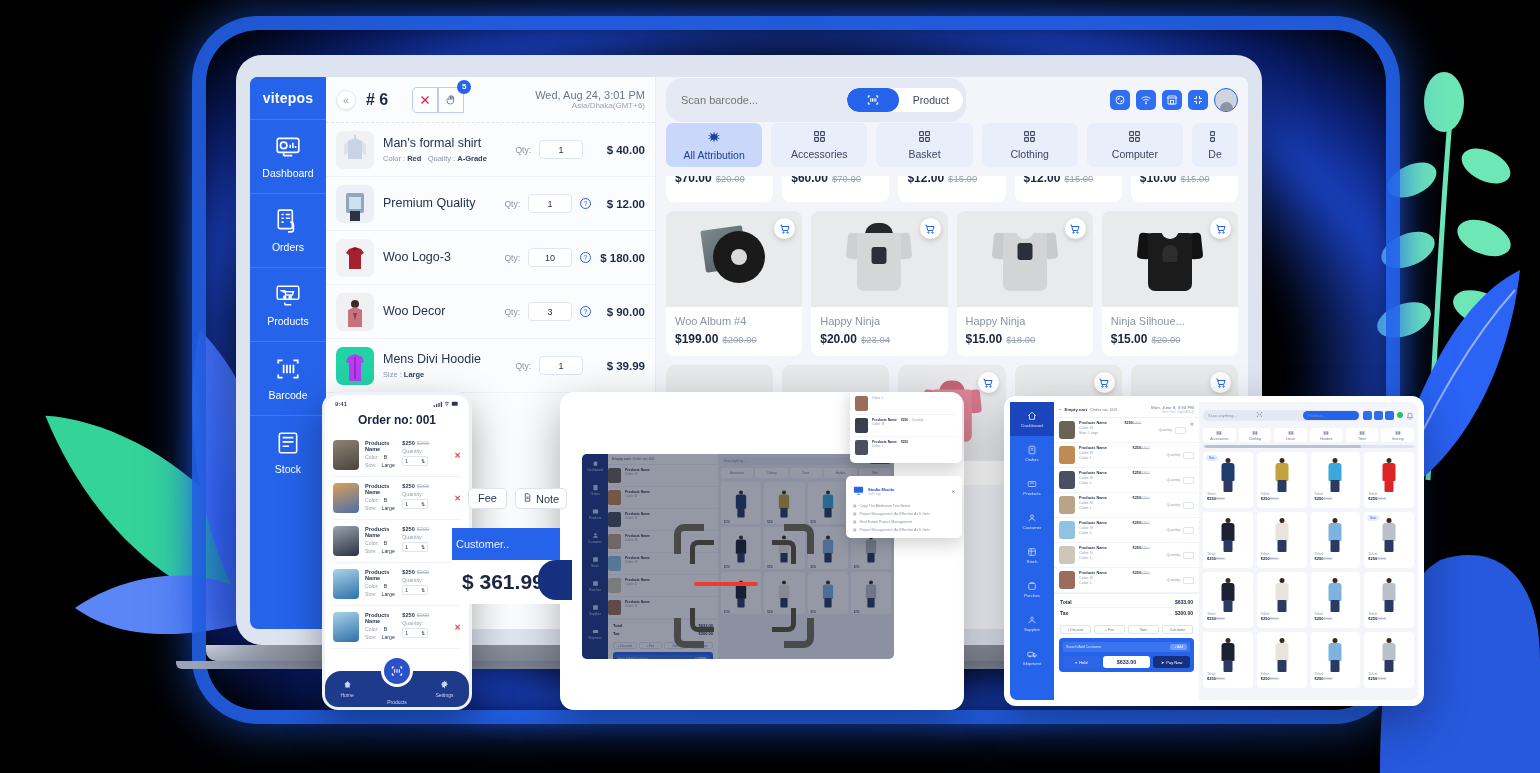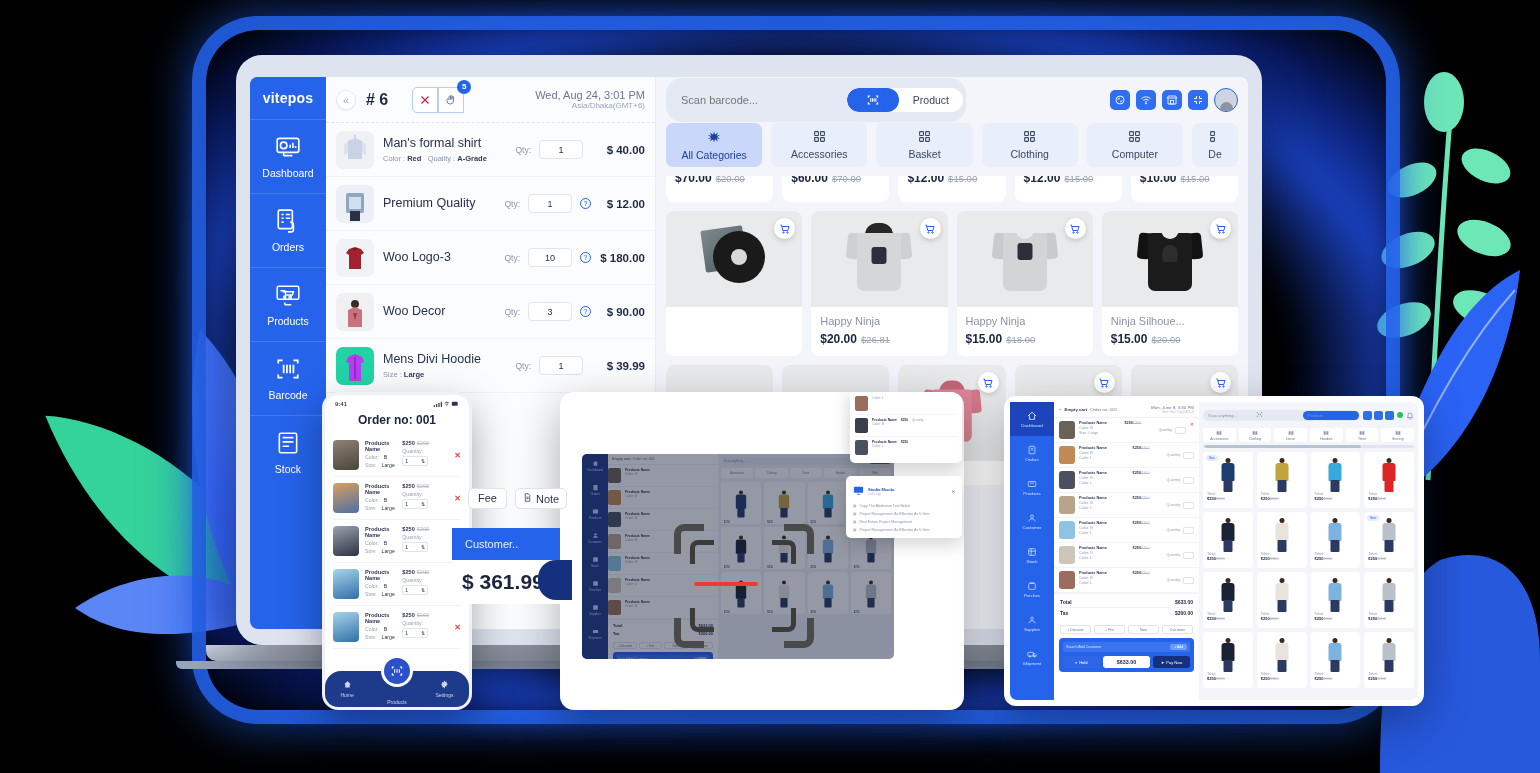--- a/index.html
+++ b/index.html
@@ -578,21 +578,21 @@
               <i></i>
             </div>
       </div>
     </div>
 
     <div class="cats">
       <div class="cat active">
         <span><svg width="14" height="14" viewBox="0 0 24 24" fill="#1d3f9e">
                 <path d="M12 2l1.6 6.2L19 4.4l-2.6 5.4 6.2-1.2-5.4 3.4 5.4 3.4-6.2-1.2L19 19.6l-5.4-3.8L12 22l-1.6-6.2L5 19.6l2.6-5.4L1.4 15.4 6.8 12 1.4 8.6l6.2 1.2L5 4.4l5.4 3.8z"></path>
               </svg></span>
-        <span class="l">All Categories</span>
+        <span class="l">All Attribution</span>
       </div>
       <div class="cat">
         <span><svg width="13" height="13" viewBox="0 0 24 24" fill="none" stroke="#3b4763" stroke-width="2">
                 <rect x="3" y="3" width="7" height="7" rx="1"></rect>
                 <rect x="14" y="3" width="7" height="7" rx="1"></rect>
                 <rect x="3" y="14" width="7" height="7" rx="1"></rect>
                 <rect x="14" y="14" width="7" height="7" rx="1"></rect>
               </svg></span>
         <span class="l">Accessories</span>
       </div>
@@ -661,20 +661,24 @@
                   <div class="disc"></div>
                 </div>
             <div class="cartbtn">
                   <svg width="12" height="12" viewBox="0 0 24 24" fill="none" stroke="#2563eb" stroke-width="2">
                     <path d="M3 4h2l2.5 11h10L20 7H6"></path>
                     <circle cx="9" cy="19" r="1.4"></circle>
                     <circle cx="17" cy="19" r="1.4"></circle>
                   </svg>
                 </div>
           </div>
+          <div class="meta">
+            <div class="nm">Woo Album #4</div>
+            <div class="pr"><span>$199.00</span><s>$200.00</s></div>
+          </div>
         </div>
 
         <div class="card">
           <div class="imgbox">
             <div class="shirt">
               <div class="hood" style="background:#272727"></div>
               <div class="sl l" style="background:#cfd0d2"></div>
                   <div class="sl r" style="background:#cfd0d2"></div>
               <div class="body" style="background:#d5d6d8"></div>
               <div class="logo" style="background:#2b2f3a"></div>
@@ -682,21 +686,21 @@
             <div class="cartbtn">
                   <svg width="12" height="12" viewBox="0 0 24 24" fill="none" stroke="#2563eb" stroke-width="2">
                     <path d="M3 4h2l2.5 11h10L20 7H6"></path>
                     <circle cx="9" cy="19" r="1.4"></circle>
                     <circle cx="17" cy="19" r="1.4"></circle>
                   </svg>
                 </div>
           </div>
           <div class="meta">
             <div class="nm">Happy Ninja</div>
-            <div class="pr"><span>$20.00</span><s>$26.81</s></div>
+            <div class="pr"><span>$20.00</span><s>$23.04</s></div>
           </div>
         </div>
 
         <div class="card">
           <div class="imgbox">
             <div class="shirt">
               <div class="sl l" style="background:#c9cacc"></div>
                   <div class="sl r" style="background:#c9cacc"></div>
               <div class="body" style="background:#d3d4d6"></div>
               <div class="neck"></div>
@@ -796,21 +800,21 @@
 <div style="position:absolute; left:468px; top:488px; width:106px; display:flex; gap:8px; z-index:6;">
   <div style="background:#fff;border:1px solid #dde3ee;border-radius:5px;padding:3px 9px;font-size:11px;color:#2b3654;">Fee</div>
   <div style="background:#fff;border:1px solid #dde3ee;border-radius:5px;padding:3px 7px;font-size:11px;color:#2b3654;display:flex;align-items:center;gap:4px;">
     <span><svg width="9" height="11" viewBox="0 0 24 24" fill="none" stroke="#2b3654" stroke-width="2">
           <path d="M6 2h8l4 4v16H6z"></path>
           <path d="M9 11h6M9 15h6"></path>
         </svg></span>
     <span>Note</span>
   </div>
 </div>
-<div style="position:absolute; left:452px; top:528px; width:108px; height:32px; background:#2563eb; z-index:6; display:flex; align-items:center; padding-left:13px;">
+<div style="position:absolute; left:452px; top:528px; width:108px; height:32px; background:#2563eb; z-index:6; display:flex; align-items:center; padding-left:4px;">
   <span style="font-size:11px;color:#e6edff">Customer..</span>
 </div>
 <div style="position:absolute; left:452px; top:560px; width:112px; height:44px; background:#fff; z-index:6; display:flex; align-items:center; padding-left:10px;">
   <span style="font-size:21px;font-weight:700;color:#1b2540">$ 361.99</span>
 </div>
 <div style="position:absolute; left:538px; top:560px; width:34px; height:40px; background:#14307f; border-radius:18px 0 0 18px; z-index:7;"></div>
 
 <div class="phone">
   <div class="ph-status">
     <span>9:41</span>

